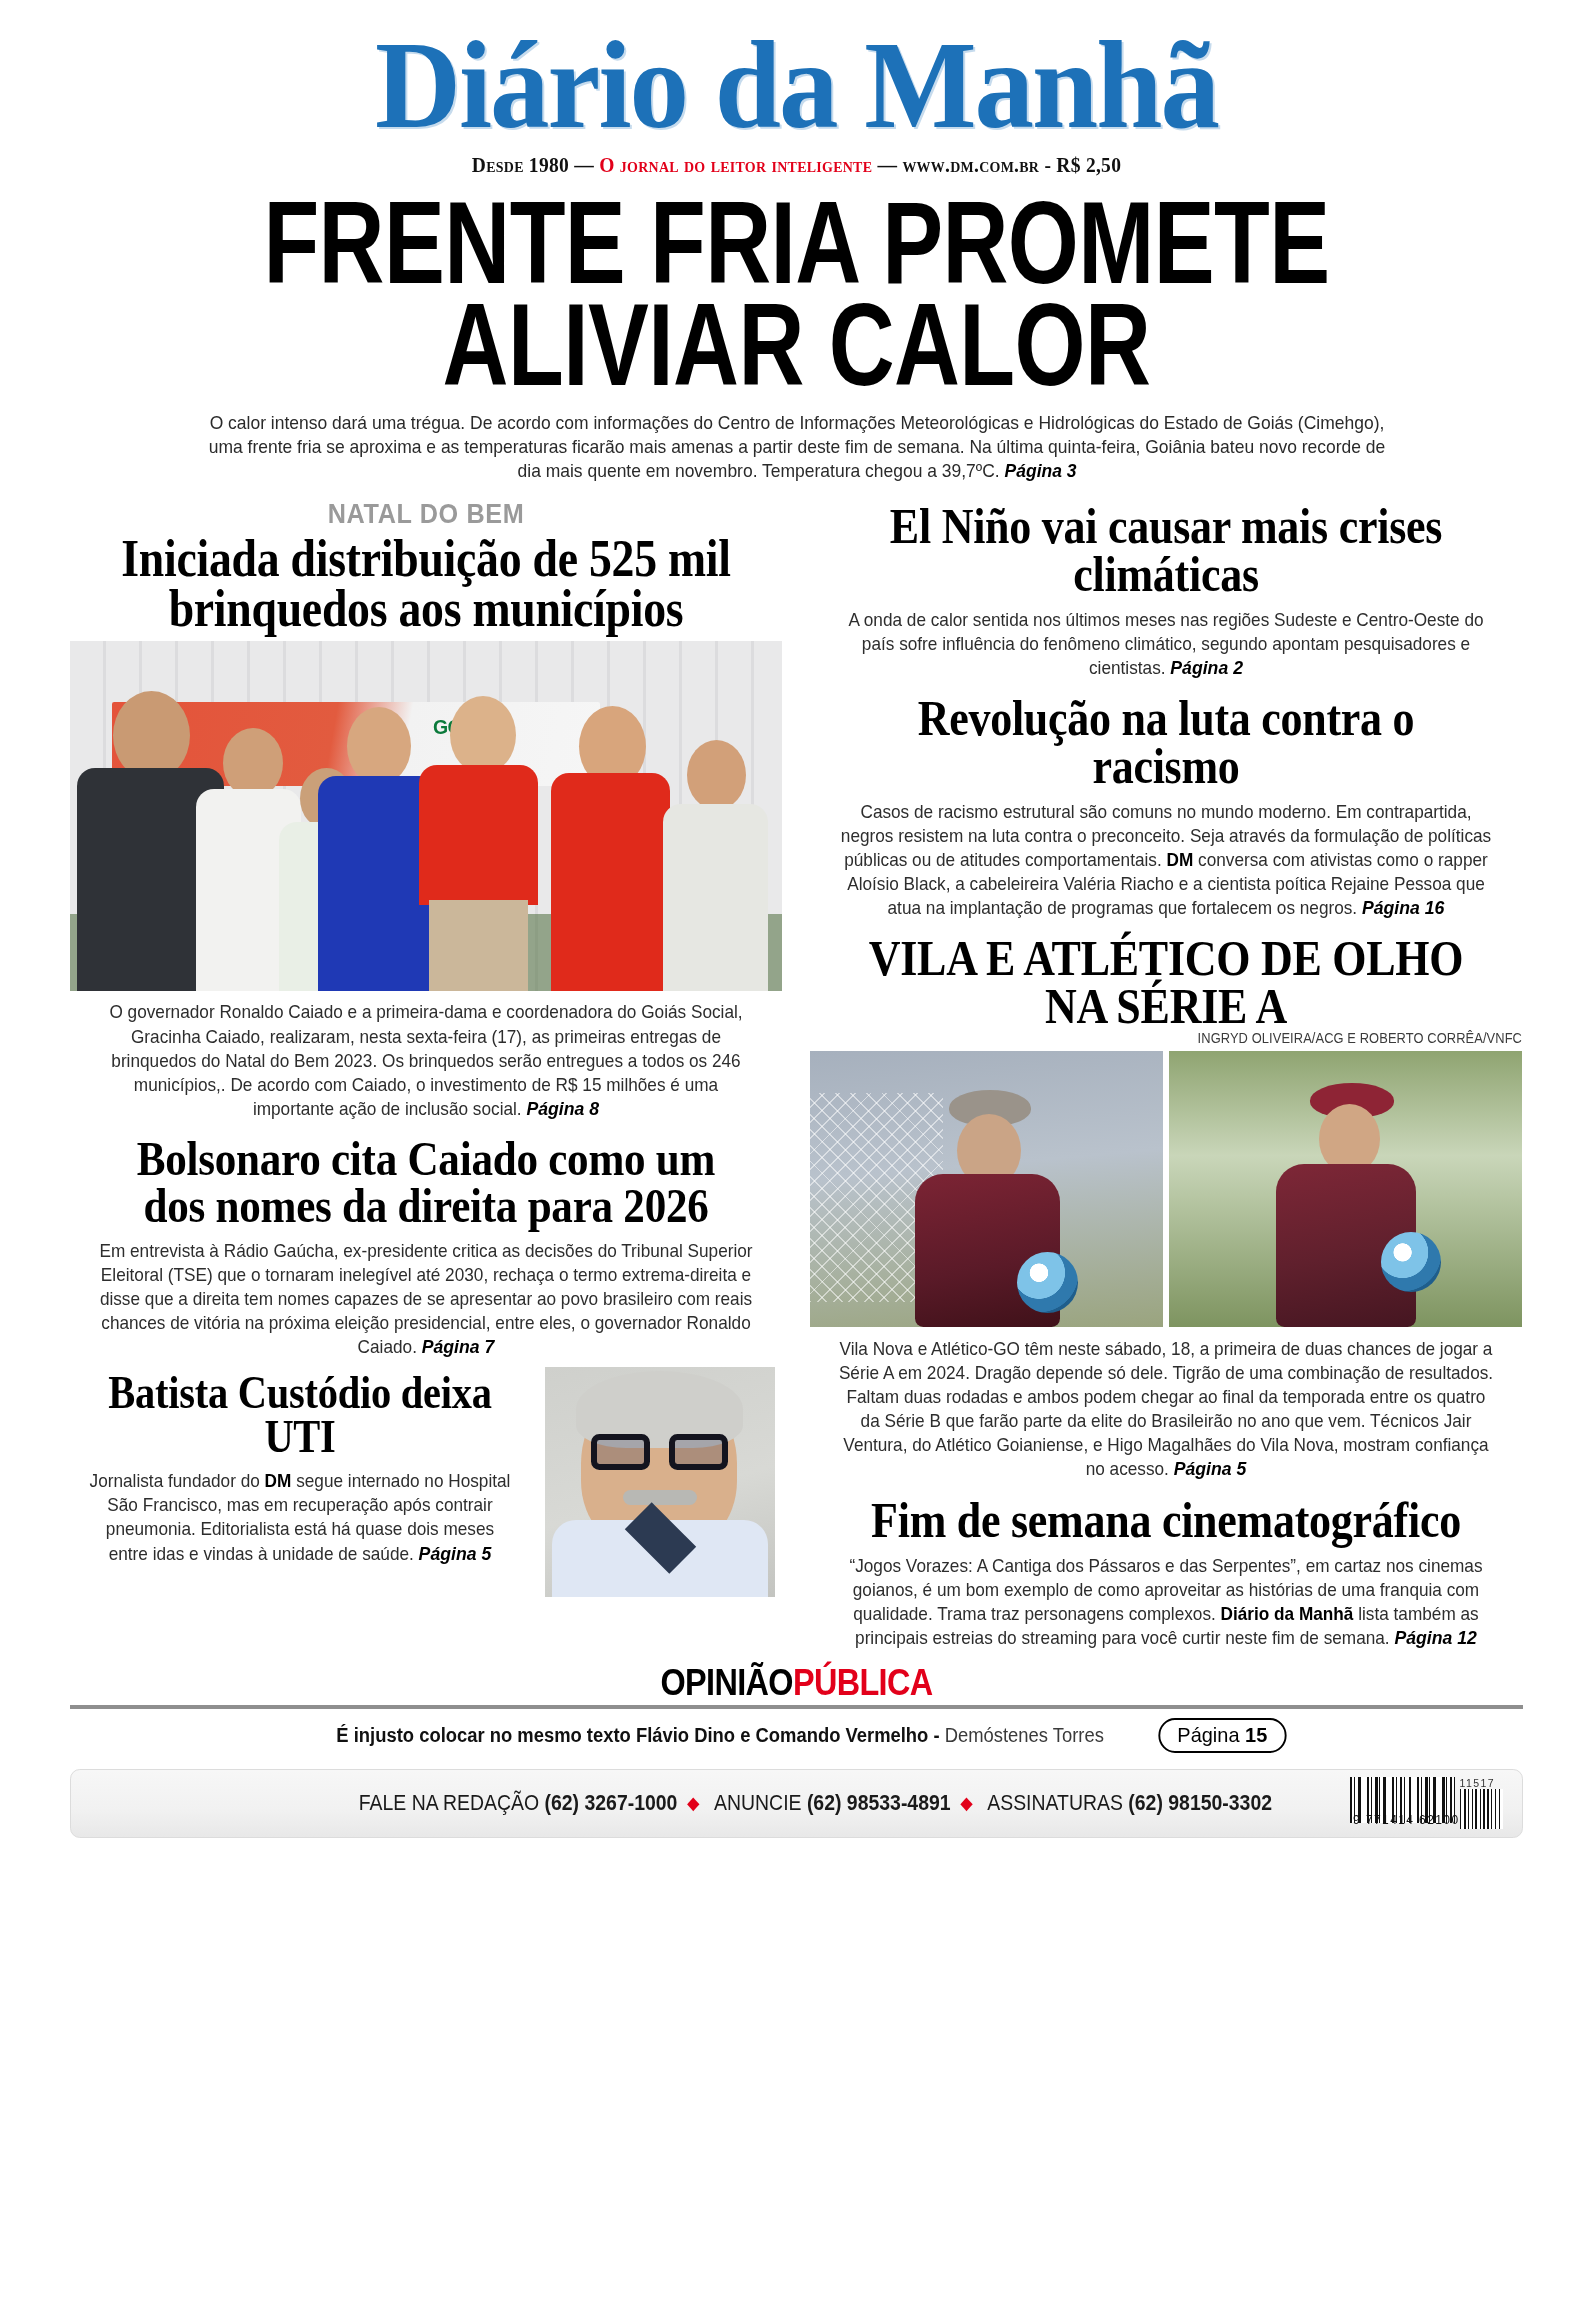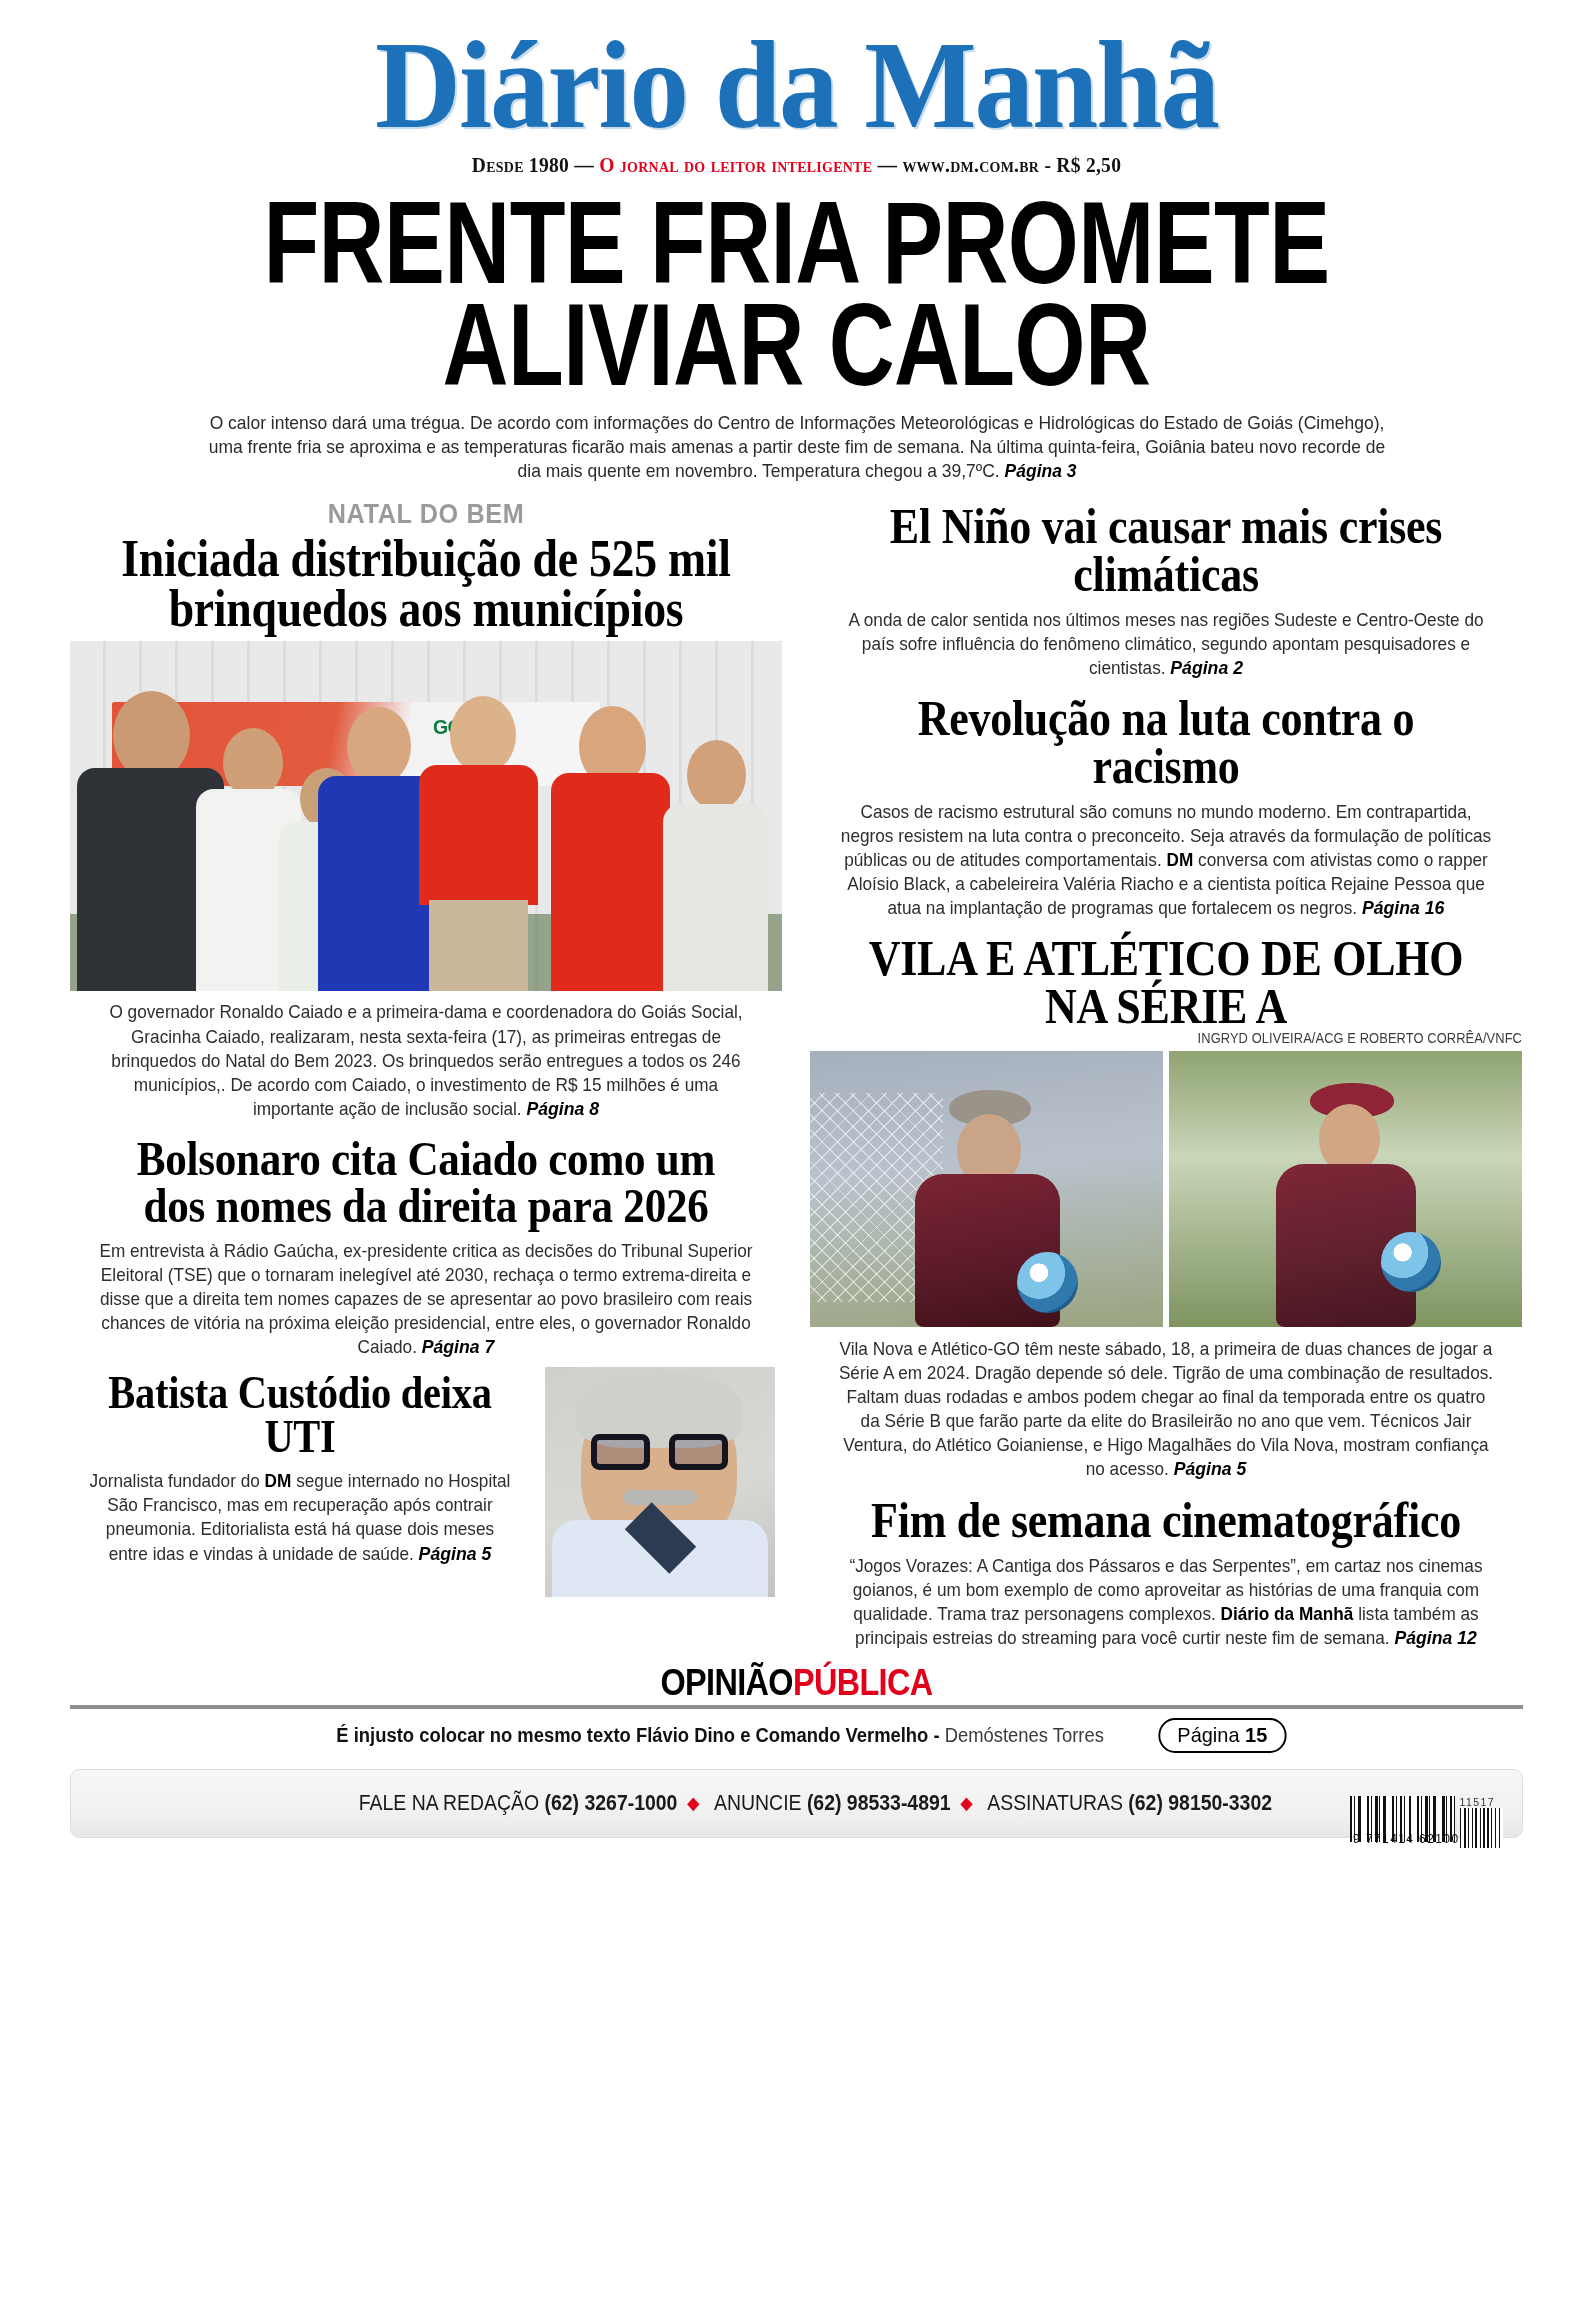--- a/index.html
+++ b/index.html
@@ -315,21 +315,21 @@
   .bars2 {
     width: 43px; height: 40px;
     background: repeating-linear-gradient(90deg,
       #111 0 1.4px, #fff 1.4px 4.2px, #111 4.2px 5.6px, #fff 5.6px 7.7px);
   }
   .bc-num {
     position:absolute; left: 2.8px; bottom: -4.2px; font-size: 12px; letter-spacing:1.4px; color:#111;
     white-space:nowrap;
   }
   .bc-small { font-size: 10.5px; color:#333; letter-spacing:1.4px; }
-  .bc-col { position:relative;margin-top:19px; }
+  .bc-col { position:relative; }
 </style>
 </head>
 <body>
 
 <div class="page">
 
   <div class="masthead">
     <div class="masthead-title">Diário da Manhã</div>
     <div class="masthead-tag"><span>Desde 1980 — </span><span class="red">O jornal do leitor inteligente</span><span> — www.dm.com.br - R$ 2,50</span></div>
   </div>

